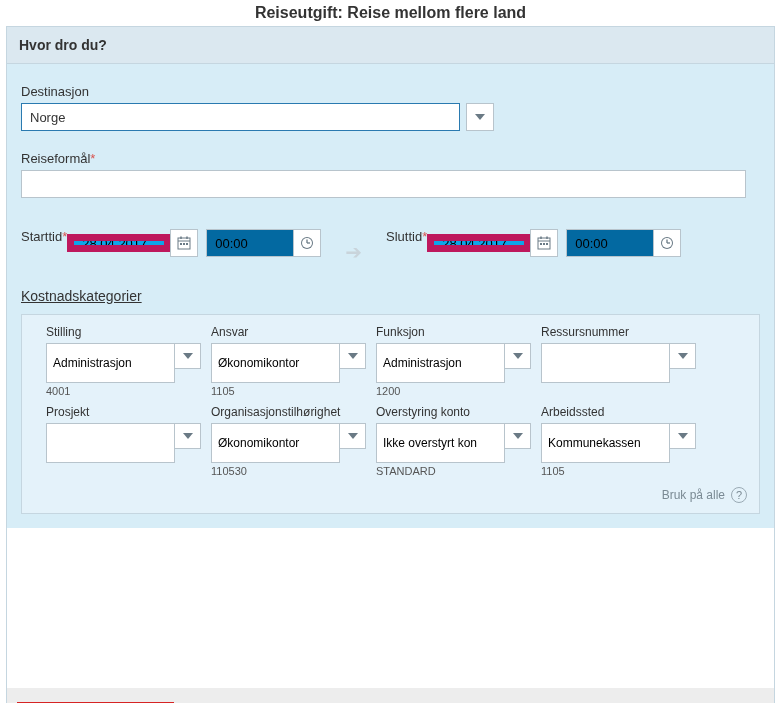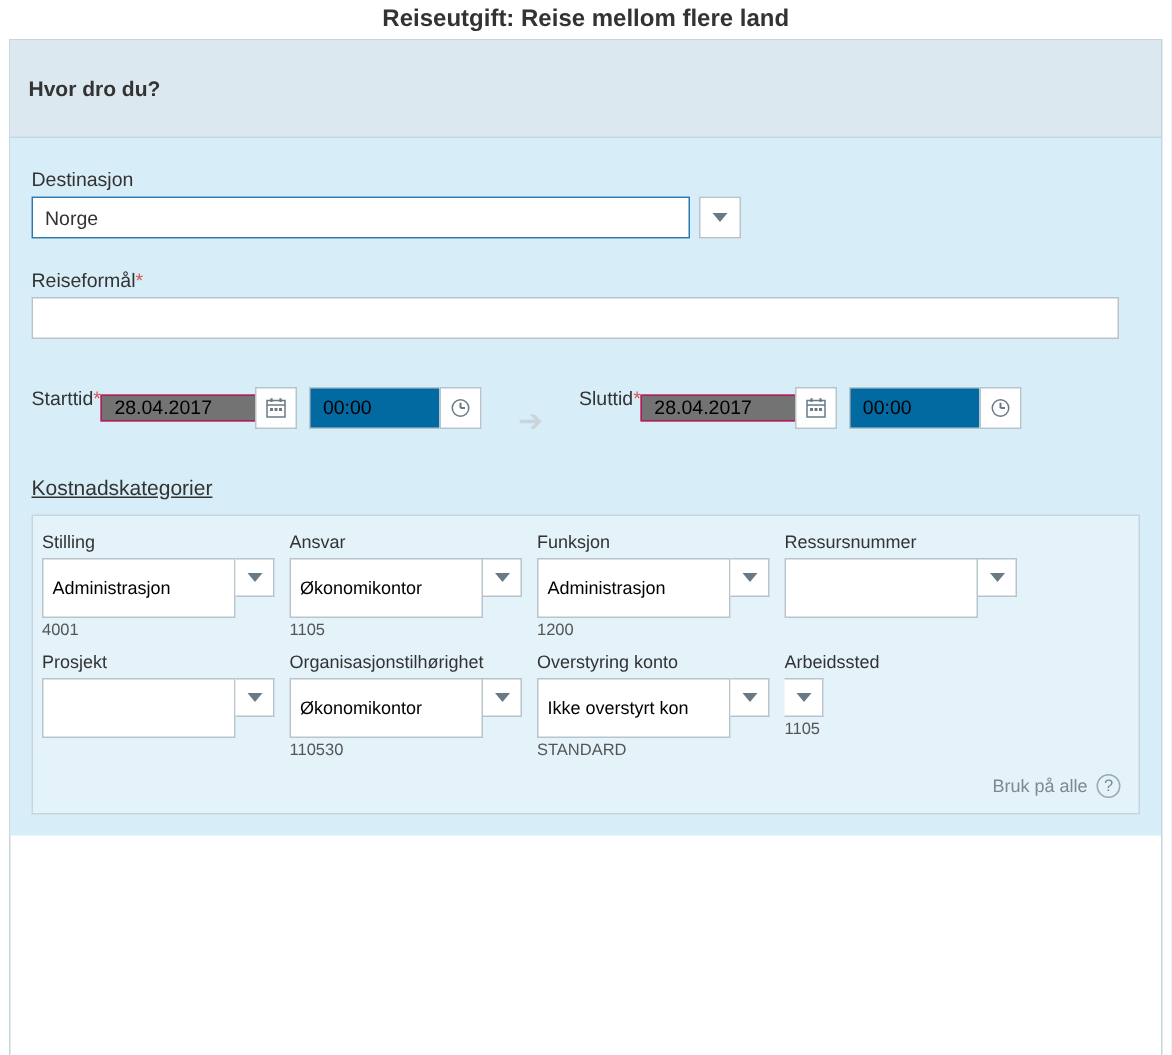--- a/index.html
+++ b/index.html
@@ -18,21 +18,21 @@
     padding: 4px 8px 4px 8px;
     color: #333;
     text-align: center;
   }
   .container {
     border: 1px solid #c5d6e0;
     margin: 0 6px;
   }
   .section-header {
     background: #dbe8f0;
-    padding: 24px 12px;
+    padding: 10px 12px;
     font-weight: bold;
     font-size: 14px;
     color: #333;
     border-bottom: 1px solid #c5d6e0;
   }
   .section-body {
     background: #d7edf7;
     padding: 20px 14px 14px 14px;
   }
   .field-label {
@@ -74,22 +74,22 @@
     border: 1px solid #b8c4cc;
     background: #fff;
     padding: 0 8px;
   }
   .time-row { display: flex; align-items: center; margin-top: 24px; margin-bottom: 24px; }
   .time-group { display: flex; flex-direction: row; }
   .time-inputs { display: flex; align-items: center; }
   .date-input {
     width: 104px;
     height: 18px;
-    border: 1px solid #be185d;
-    background: #737373;
+    border: 7px solid #be185d;
+    background: #0ea5e9;
     padding: 0 8px;
     font-size: 13px;
   }
   .icon-btn {
     width: 28px;
     height: 28px;
     border: 1px solid #b8c4cc;
     background: #fff;
     display: flex;
     align-items: center;
@@ -110,21 +110,21 @@
     margin: 0 24px;
     margin-top: 18px;
     color: #c9d4db;
     font-size: 20px;
   }
   .cost-section { margin-top: 10px; }
   .cost-title { font-size: 14px; color: #333; margin-bottom: 10px; text-decoration: underline; }
   .cost-panel {
     border: 1px solid #c5d6e0;
     background: #e4f2fa;
-    padding: 10px 12px 10px 6px;
+    padding: 10px 12px 10px 24px;
   }
   .cost-row { display: flex; }
   .cost-col { width: 155px; margin-right: 10px; }
   .cost-col:last-child { margin-right: 0; }
   .cost-label {
     font-size: 12px;
     color: #333;
     margin-bottom: 4px;
     white-space: nowrap;
     overflow: hidden;
@@ -357,20 +357,21 @@
               <input class="cost-select-input" value="Ikke overstyrt kon" style="">
               <div class="cost-dd-btn">
                   <div class="caret-down"></div>
                 </div>
             </div>
             <div class="sub-val">STANDARD</div>
           </div>
           <div class="cost-col">
             <div class="cost-label">Arbeidssted</div>
             <div class="cost-select">
+              <input class="cost-select-input" value="Kommunekassen" style="">
               <div class="cost-dd-btn">
                   <div class="caret-down"></div>
                 </div>
             </div>
             <div class="sub-val">1105</div>
           </div>
         </div>
 
         <div class="apply-row">
           <span>Bruk på alle</span>

